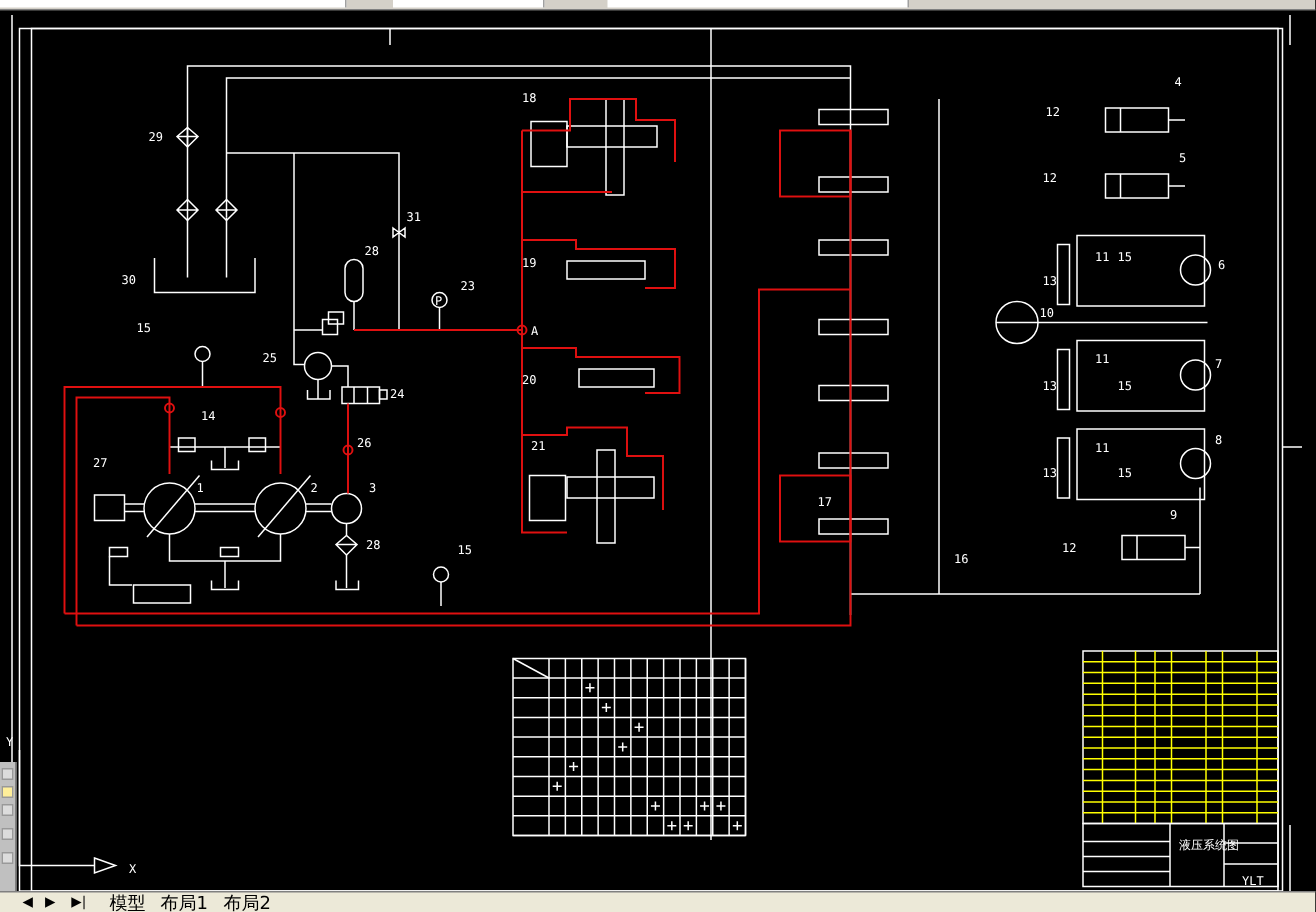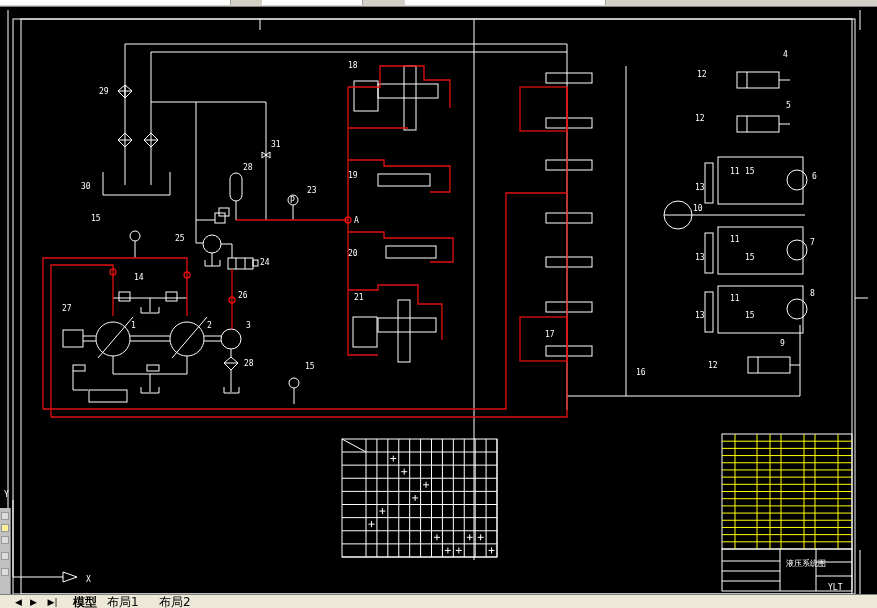--- a/index.html
+++ b/index.html
@@ -4,21 +4,21 @@
 <style>
   html,body{margin:0;padding:0;background:#000;}
   body{width:877px;height:608px;position:relative;overflow:hidden;font-family:"DejaVu Sans",sans-serif;}
   #topbar{position:absolute;left:0;top:0;width:877px;height:6px;background:#d4d0c8;border-bottom:1px solid #808080;}
   #topbar .seg{position:absolute;top:0;height:5px;background:#fff;border-right:1px solid #a0a0a0;}
   #canvas{position:absolute;left:0;top:7px;width:877px;height:587px;background:#000;}
   #canvas svg{position:absolute;left:0;top:0;}
   #tabbar{position:absolute;left:0;top:594px;width:877px;height:14px;background:#ece9d8;border-top:1px solid #808080;font-size:12px;}
   .navbtn{position:absolute;top:1px;width:13px;height:12px;font-size:9px;line-height:12px;text-align:center;color:#000;}
   .tab{position:absolute;top:0;height:14px;line-height:14px;font-size:12px;color:#000;padding:0 3px;}
-  .tab.active{font-weight:bold;}
+  .tab.active{font-weight:normal;}
   #toolstrip{position:absolute;left:0;top:508px;width:10px;height:86px;background:#c0c0c0;border-right:1px solid #808080;}
   #toolstrip .b{position:absolute;left:1px;width:8px;height:8px;background:#dcdcdc;border:1px solid #999;box-sizing:border-box;}
   .lbl{font-family:"DejaVu Sans Mono",monospace;font-size:8px;fill:#fff;}
 </style>
 </head>
 <body>
 
 <div id="topbar">
   <div class="seg" style="left:0;width:230px"></div>
   <div class="seg" style="left:262px;width:100px"></div>
@@ -316,14 +316,14 @@
   <div class="b" style="top:44px"></div>
   <div class="b" style="top:60px"></div>
 </div>
 
 <div id="tabbar">
   <div class="navbtn" style="left:12px">◀</div>
   <div class="navbtn" style="left:27px">▶</div>
   <div class="navbtn" style="left:46px">▶|</div>
   <div class="tab active" style="left:70px">模型</div>
   <div class="tab" style="left:104px">布局1</div>
-  <div class="tab" style="left:156px">布局2</div>
+  <div class="tab" style="left:146px">布局2</div>
 </div>
 
 </body></html>

